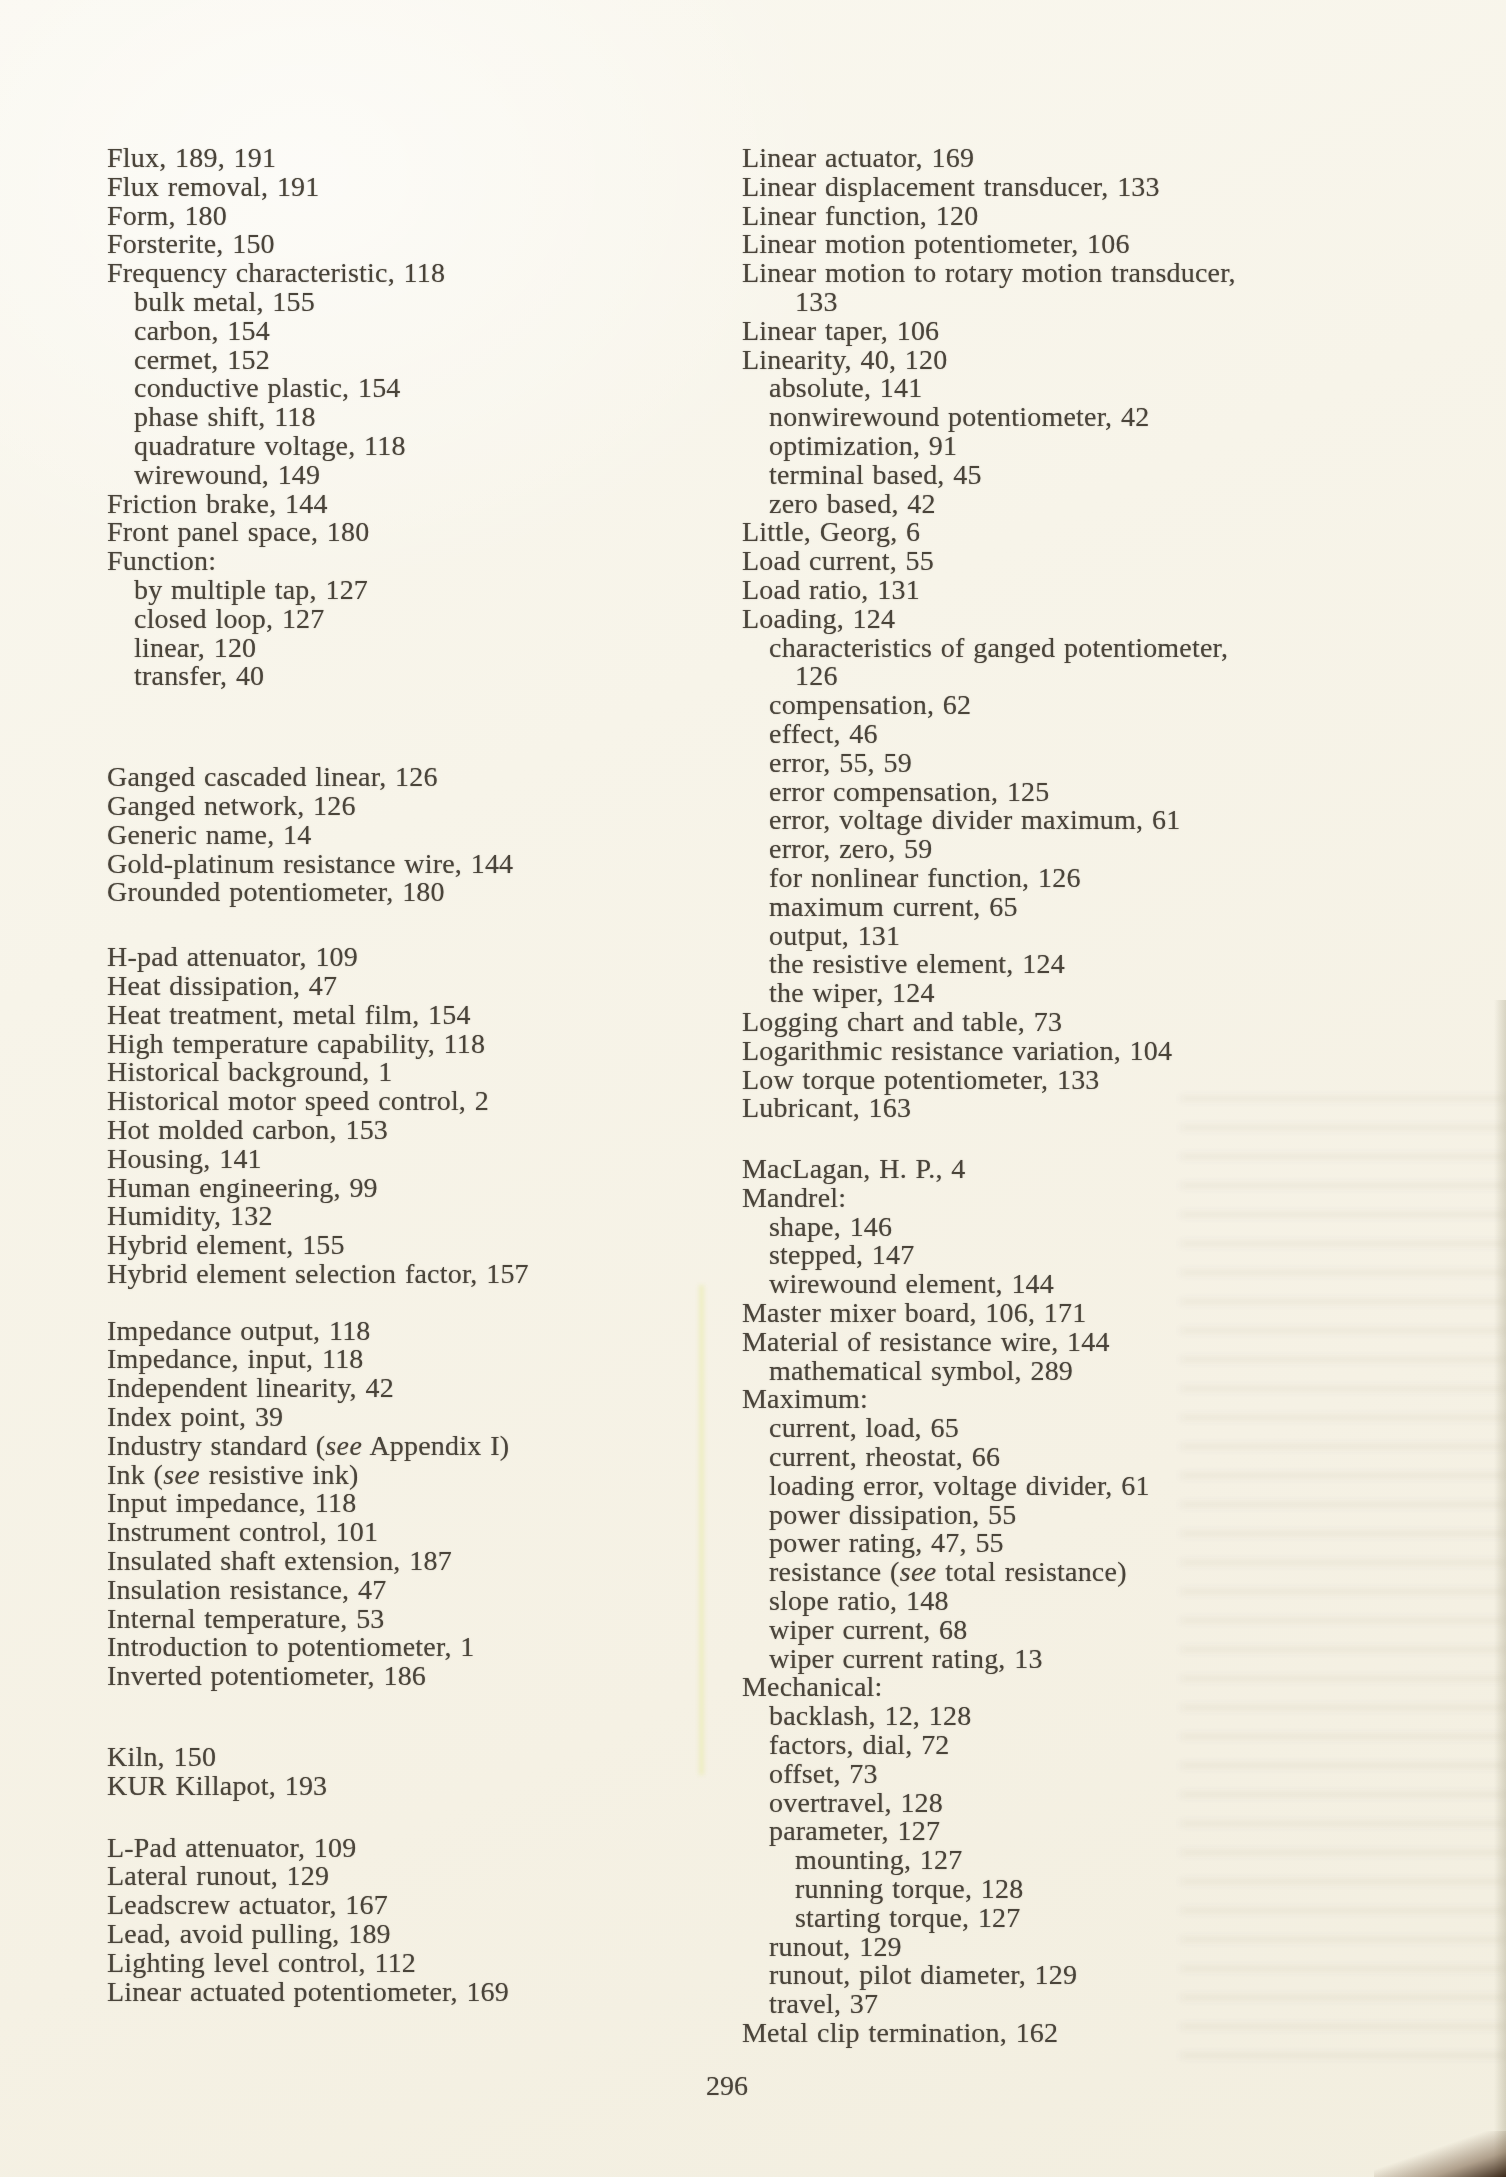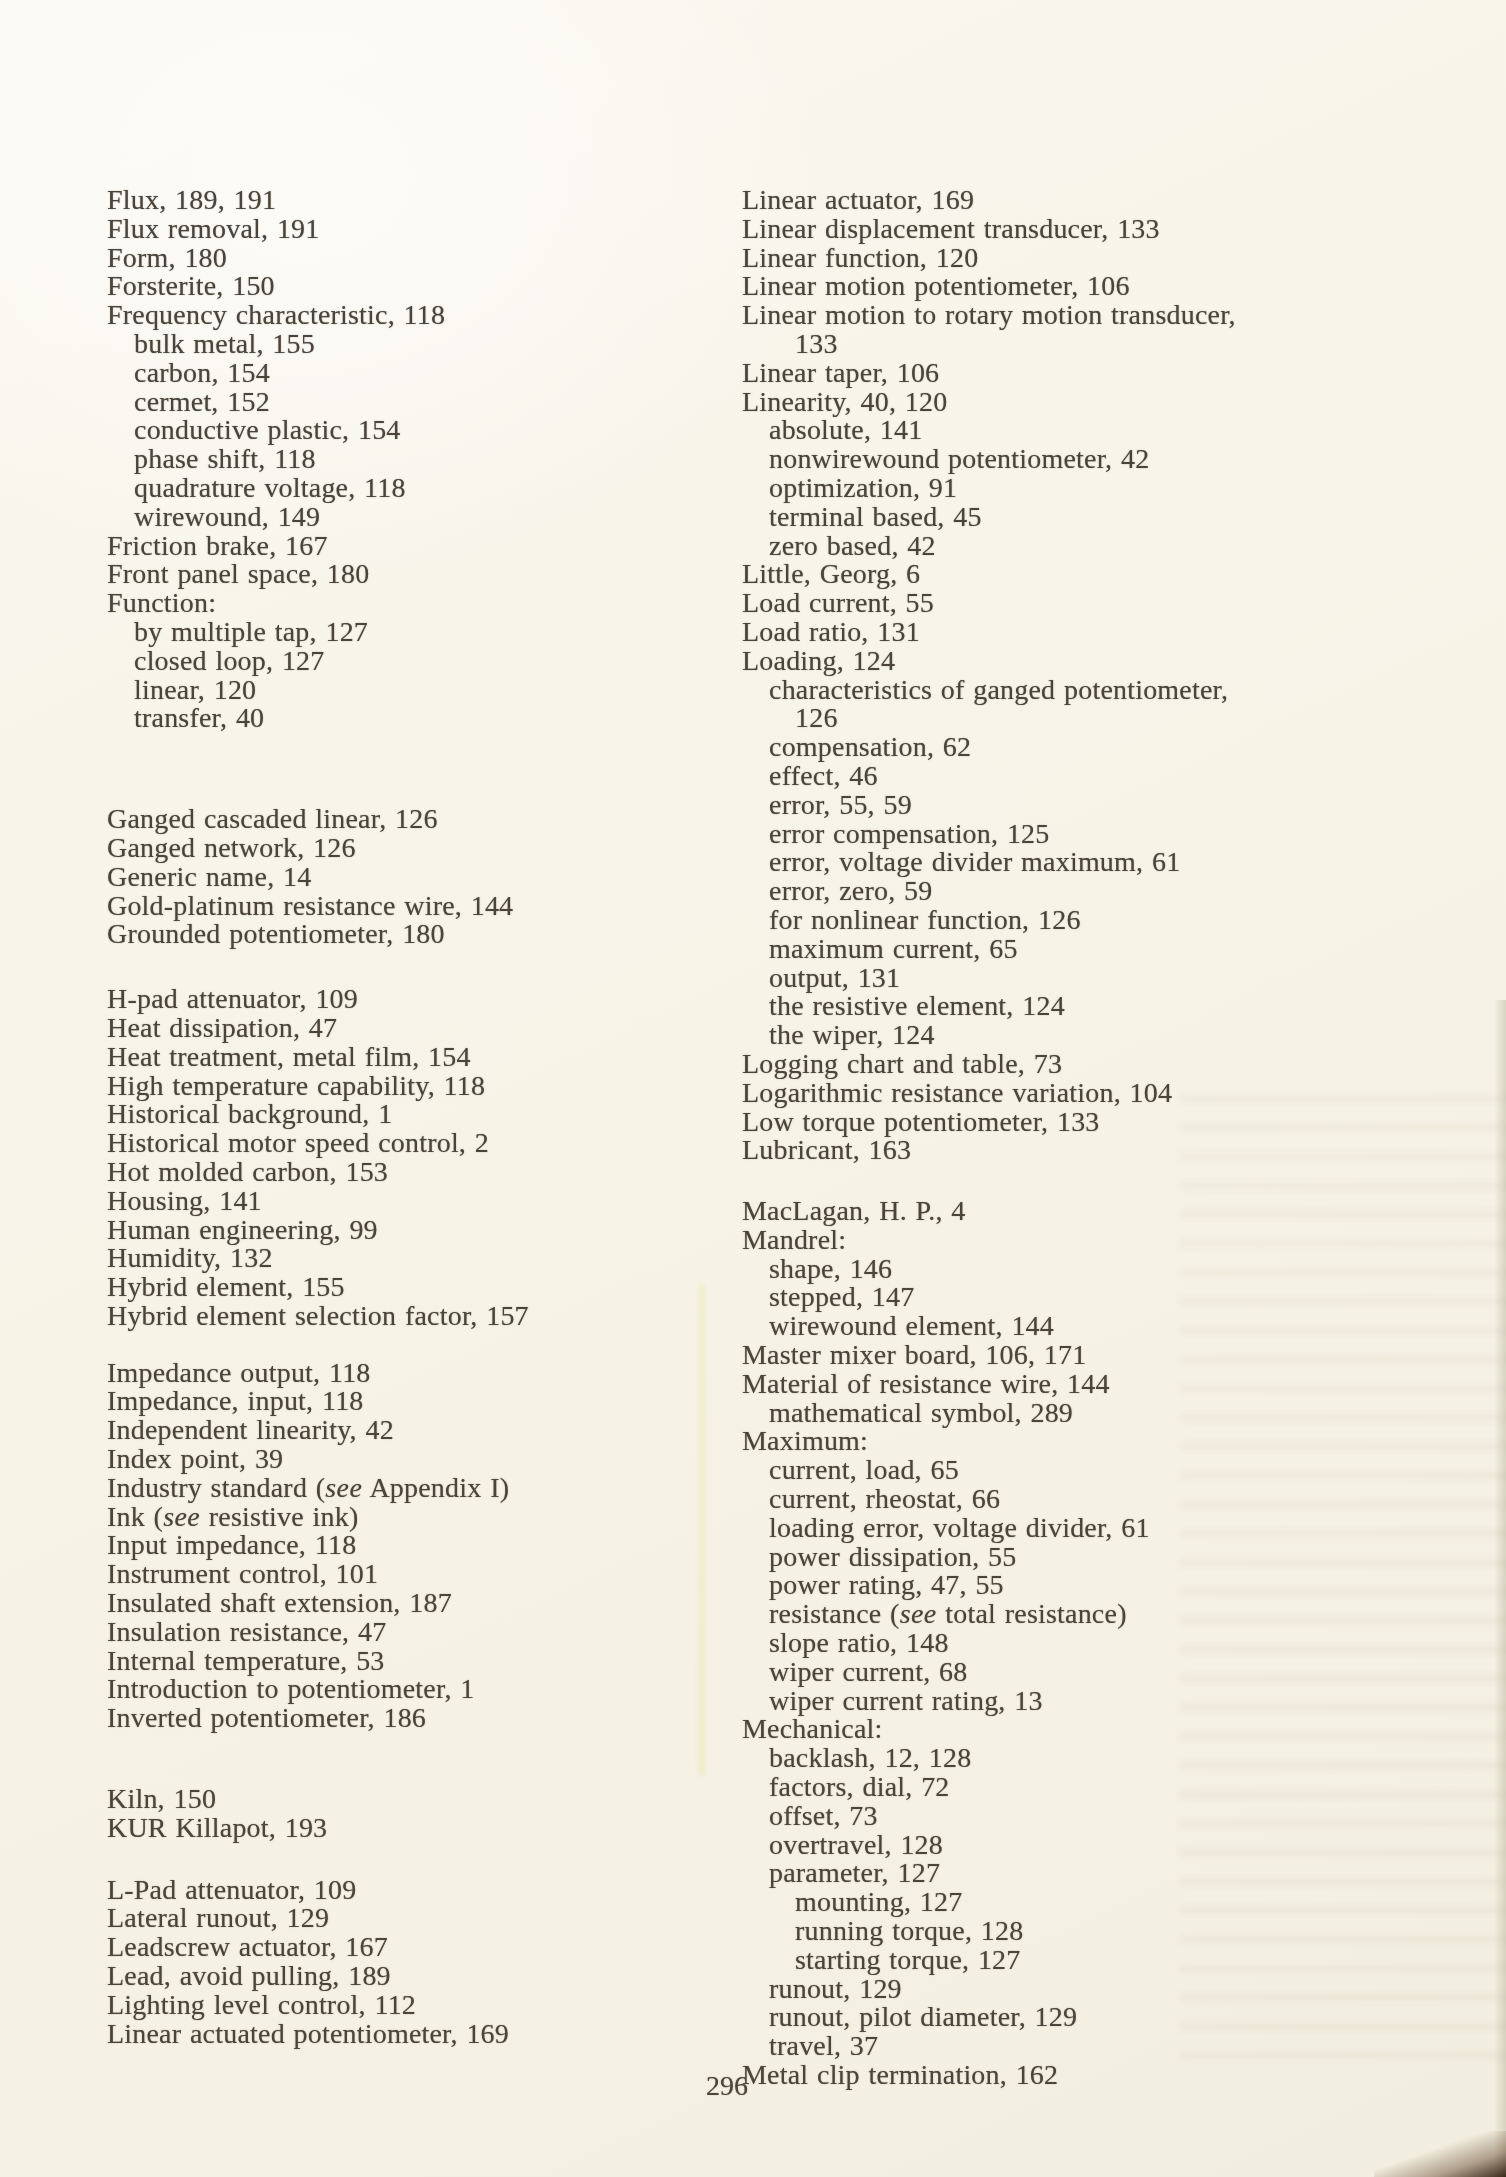--- a/index.html
+++ b/index.html
@@ -6,21 +6,21 @@
   .page{
     position:relative;
     width:1506px;height:2177px;
     background:
       radial-gradient(ellipse 900px 700px at 20% 8%, rgba(255,255,255,0.55), rgba(255,255,255,0) 60%),
       linear-gradient(155deg,#faf8f0 0%,#f7f4e9 35%,#f5f1e4 70%,#f2eedf 100%);
     font-family:"Liberation Serif", serif;
     color:#4a443a;
     overflow:hidden;
   }
-  .col{position:absolute;top:144px;margin-top:42px;}
+  .col{position:absolute;top:144px;}
   .col.left{left:107px;width:630px;}
   .col.right{left:742px;width:690px;}
   .line{
     height:28.8px;line-height:28.8px;
     font-size:28px;
     white-space:nowrap;
     letter-spacing:0.2px;
     word-spacing:1.5px;
     text-shadow:0 0 1.2px rgba(74,68,58,0.55);
   }
@@ -73,21 +73,21 @@
       <div class="line ind0">Form, 180</div>
       <div class="line ind0">Forsterite, 150</div>
       <div class="line ind0">Frequency characteristic, 118</div>
       <div class="line ind1">bulk metal, 155</div>
       <div class="line ind1">carbon, 154</div>
       <div class="line ind1">cermet, 152</div>
       <div class="line ind1">conductive plastic, 154</div>
       <div class="line ind1">phase shift, 118</div>
       <div class="line ind1">quadrature voltage, 118</div>
       <div class="line ind1">wirewound, 149</div>
-      <div class="line ind0">Friction brake, 167</div>
+      <div class="line ind0">Friction brake, 144</div>
       <div class="line ind0">Front panel space, 180</div>
       <div class="line ind0">Function:</div>
       <div class="line ind1">by multiple tap, 127</div>
       <div class="line ind1">closed loop, 127</div>
       <div class="line ind1">linear, 120</div>
       <div class="line ind1">transfer, 40</div>
       <div class="gap" style="height: 72px;"></div>
       <div class="line ind0">Ganged cascaded linear, 126</div>
       <div class="line ind0">Ganged network, 126</div>
       <div class="line ind0">Generic name, 14</div>

